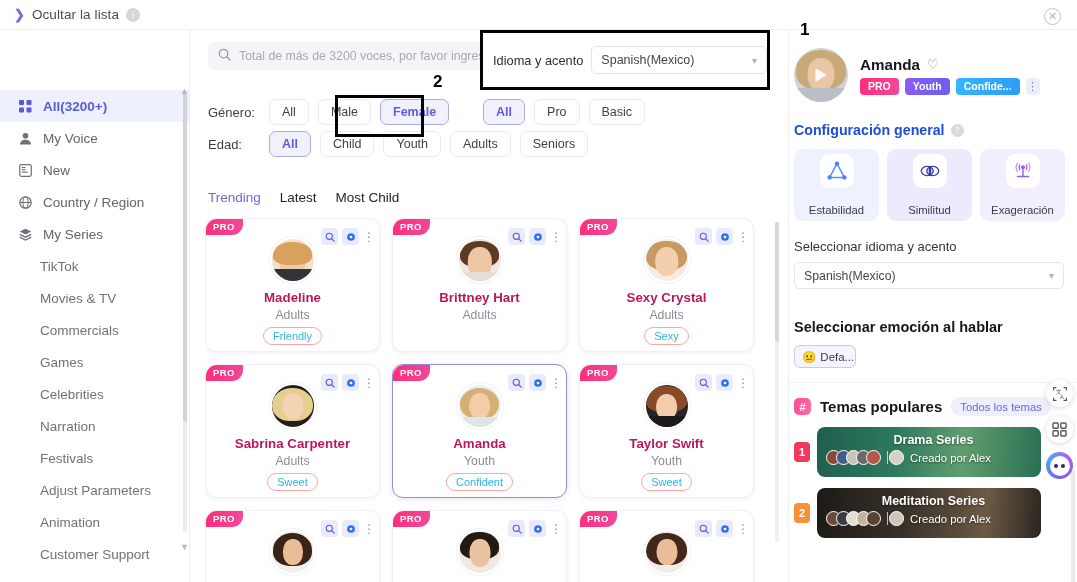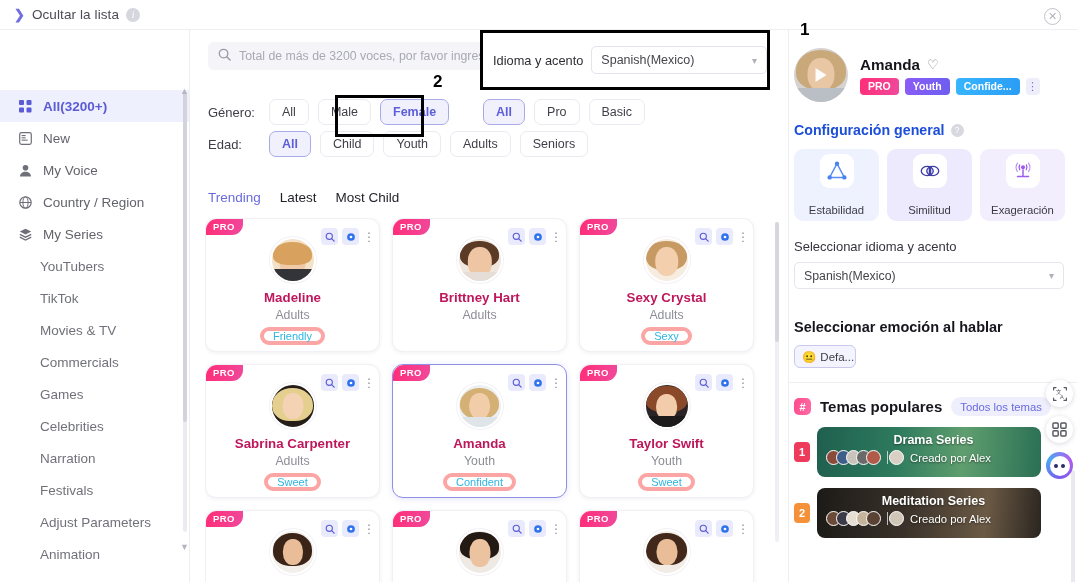--- a/index.html
+++ b/index.html
@@ -143,21 +143,21 @@
   .kebab { color:#8a8a96; font-size:12px; letter-spacing:-1px; line-height:1; width:8px; text-align:center; }
   .avatar {
     width:46px; height:46px; border-radius:50%; overflow:hidden;
     background:#e8e2dd; border:2px solid #fff; box-shadow:0 0 0 1px #f2f2f6;
     position:relative;
   }
   .card-name { font-size:13.3px; font-weight:700; color:#be185d; margin-top:7px; }
   .card-age { font-size:12.3px; color:#8d8d98; margin-top:3px; }
   .card-tag {
     margin-top:5px; height:18px; padding:5px 9px; border-radius:9px;
-    border:4px solid #fca5a5; color:#2fb5e0; font-size:11px;
+    border:1px solid #fca5a5; color:#2fb5e0; font-size:11px;
     display:flex; align-items:center;
   }
   .grid-scroll {
     position:absolute; left:775px; top:222px; width:4px; height:320px;
     background:#f0f0f4; border-radius:2px;
   }
   .grid-scroll::after{
     content:''; position:absolute; left:0; top:0; width:4px; height:120px;
     background:#d6d6de; border-radius:2px;
   }
@@ -300,36 +300,36 @@
             <rect x="7.5" y="0" width="5" height="5" rx="1" fill="#5b5bd6"></rect>
             <rect x="0" y="7.5" width="5" height="5" rx="1" fill="#5b5bd6"></rect>
             <rect x="7.5" y="7.5" width="5" height="5" rx="1" fill="#5b5bd6"></rect>
           </svg>
       </span>
       <span>All(3200+)</span>
     </div>
     <div class="side-item">
       <span class="side-ico">
         <svg width="13" height="13" viewBox="0 0 13 13">
+            <circle cx="6.5" cy="3.8" r="2.8" fill="#6f6f7a"></circle>
+            <path d="M1 12.5c0-3 2.5-4.8 5.5-4.8S12 9.5 12 12.5z" fill="#6f6f7a"></path>
+          </svg>
+      </span>
+      <span>My Voice</span>
+    </div>
+    <div class="side-item">
+      <span class="side-ico">
+        <svg width="13" height="13" viewBox="0 0 13 13">
             <rect x="0.7" y="0.7" width="11.6" height="11.6" rx="1.8" fill="none" stroke="#6f6f7a" stroke-width="1.2"></rect>
             <rect x="2.6" y="3" width="4" height="1.1" fill="#6f6f7a"></rect>
             <rect x="2.6" y="5.3" width="4" height="1.1" fill="#6f6f7a"></rect>
             <rect x="2.6" y="7.6" width="6" height="1.1" fill="#6f6f7a"></rect>
           </svg>
       </span>
       <span>New</span>
-    </div>
-    <div class="side-item">
-      <span class="side-ico">
-        <svg width="13" height="13" viewBox="0 0 13 13">
-            <circle cx="6.5" cy="3.8" r="2.8" fill="#6f6f7a"></circle>
-            <path d="M1 12.5c0-3 2.5-4.8 5.5-4.8S12 9.5 12 12.5z" fill="#6f6f7a"></path>
-          </svg>
-      </span>
-      <span>My Voice</span>
     </div>
     <div class="side-item">
       <span class="side-ico">
         <svg width="13" height="13" viewBox="0 0 13 13">
             <circle cx="6.5" cy="6.5" r="5.7" fill="none" stroke="#6f6f7a" stroke-width="1.2"></circle>
             <ellipse cx="6.5" cy="6.5" rx="2.6" ry="5.7" fill="none" stroke="#6f6f7a" stroke-width="1"></ellipse>
             <line x1="1" y1="6.5" x2="12" y2="6.5" stroke="#6f6f7a" stroke-width="1"></line>
           </svg>
       </span>
       <span>Country / Region</span>
@@ -337,23 +337,20 @@
     <div class="side-item">
       <span class="side-ico">
         <svg width="13" height="13" viewBox="0 0 13 13">
             <path d="M6.5 0.8 12.2 3.6 6.5 6.4 0.8 3.6z" fill="#6f6f7a"></path>
             <path d="M0.8 6.4 6.5 9.2 12.2 6.4" fill="none" stroke="#6f6f7a" stroke-width="1.3"></path>
             <path d="M0.8 9.2 6.5 12 12.2 9.2" fill="none" stroke="#6f6f7a" stroke-width="1.3"></path>
           </svg>
       </span>
       <span>My Series</span>
     </div>
-    <div class="side-item sub">
-        <span>YouTubers</span>
-      </div>
     <div class="side-item sub">
         <span>TikTok</span>
       </div>
     <div class="side-item sub">
         <span>Movies &amp; TV</span>
       </div>
     <div class="side-item sub">
         <span>Commercials</span>
       </div>
     <div class="side-item sub">

